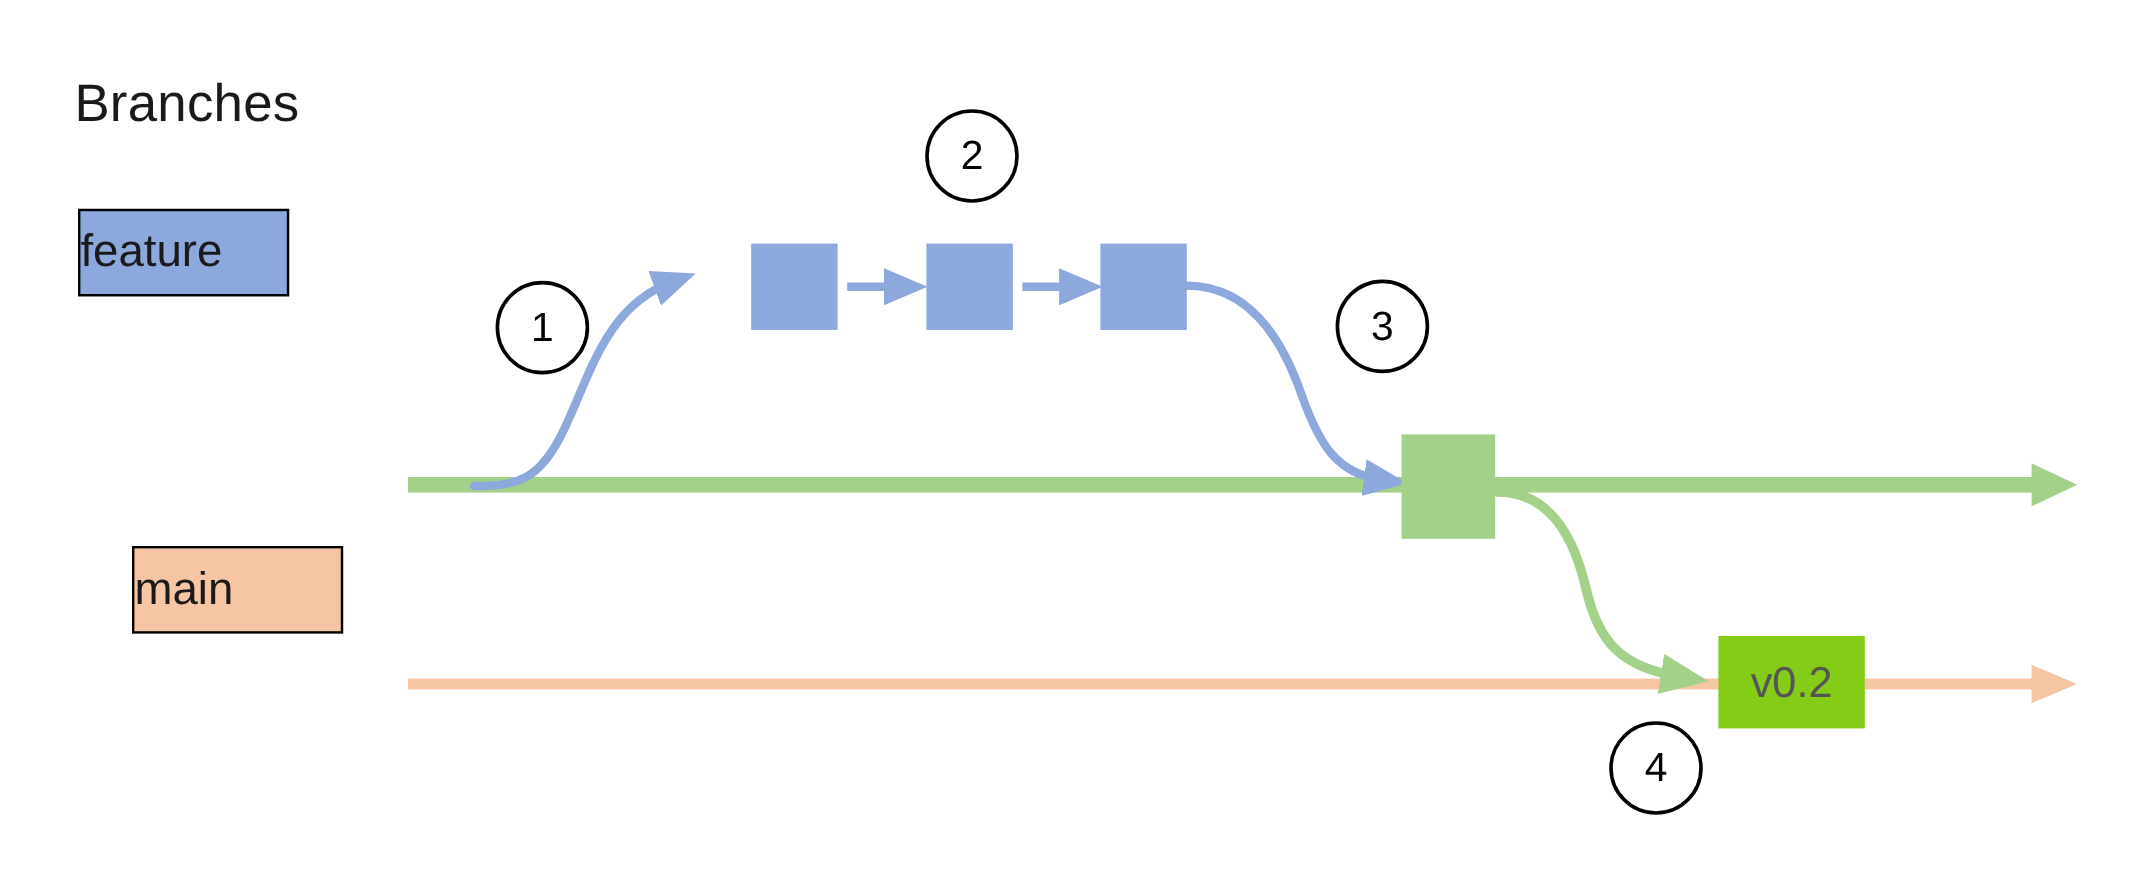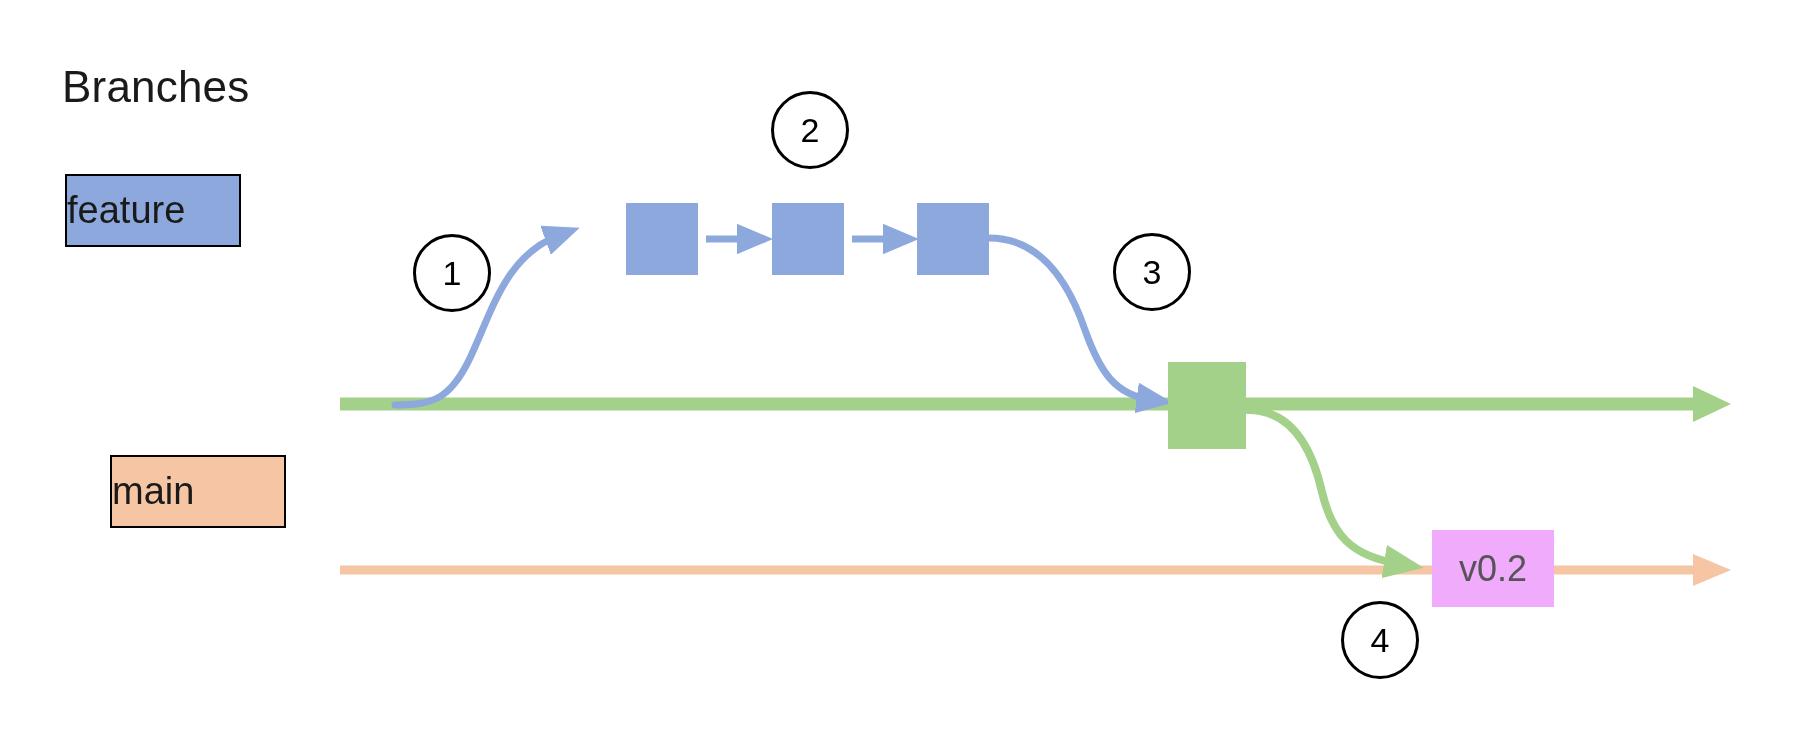--- a/index.html
+++ b/index.html
@@ -42,21 +42,21 @@
     font-size: 44px;
     color: #1a1a1a;
     letter-spacing: 0.2px;
     font-family: Liberation Sans, sans-serif;
   }
   .tag-box {
     position: absolute;
     display: flex;
     align-items: center;
     justify-content: center;
-    background: #f0abfc;
+    background: #84cc16;
     color: #555555;
     font-size: 36px;
     font-family: "Liberation Sans", sans-serif;
     box-sizing: border-box;
   }
   .marker {
     position: absolute;
     border: 3px solid #000000;
     border-radius: 50%;
     box-sizing: border-box;

